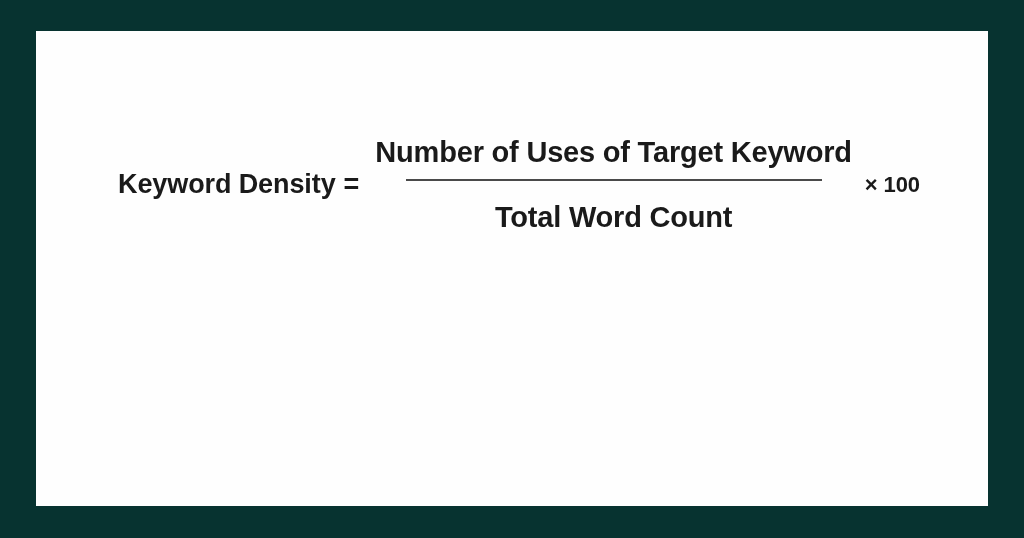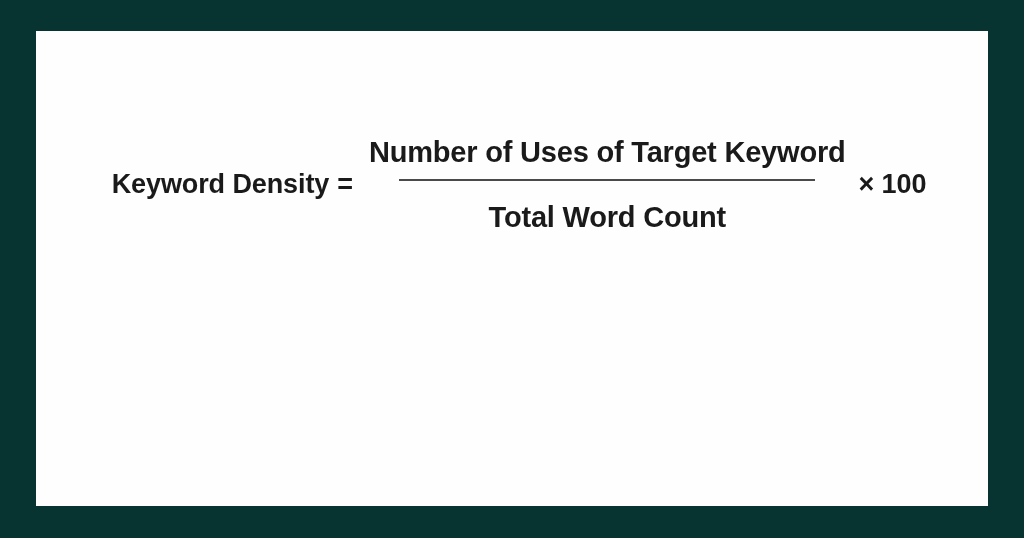--- a/index.html
+++ b/index.html
@@ -96,21 +96,21 @@
     padding-top: 22px;
   }
 
   .fraction-bar {
     width: 416px;
     height: 2px;
     background: #4A4A4A;
   }
 
   .multiplier {
-    font-size: 27px;
+    font-size: 22px;
     font-weight: 700;
     color: #1A1A1A;
     letter-spacing: -0.1px;
     white-space: nowrap;
     line-height: 1;
     margin-left: 13px;
   }
 </style>
 </head>
 <body>

